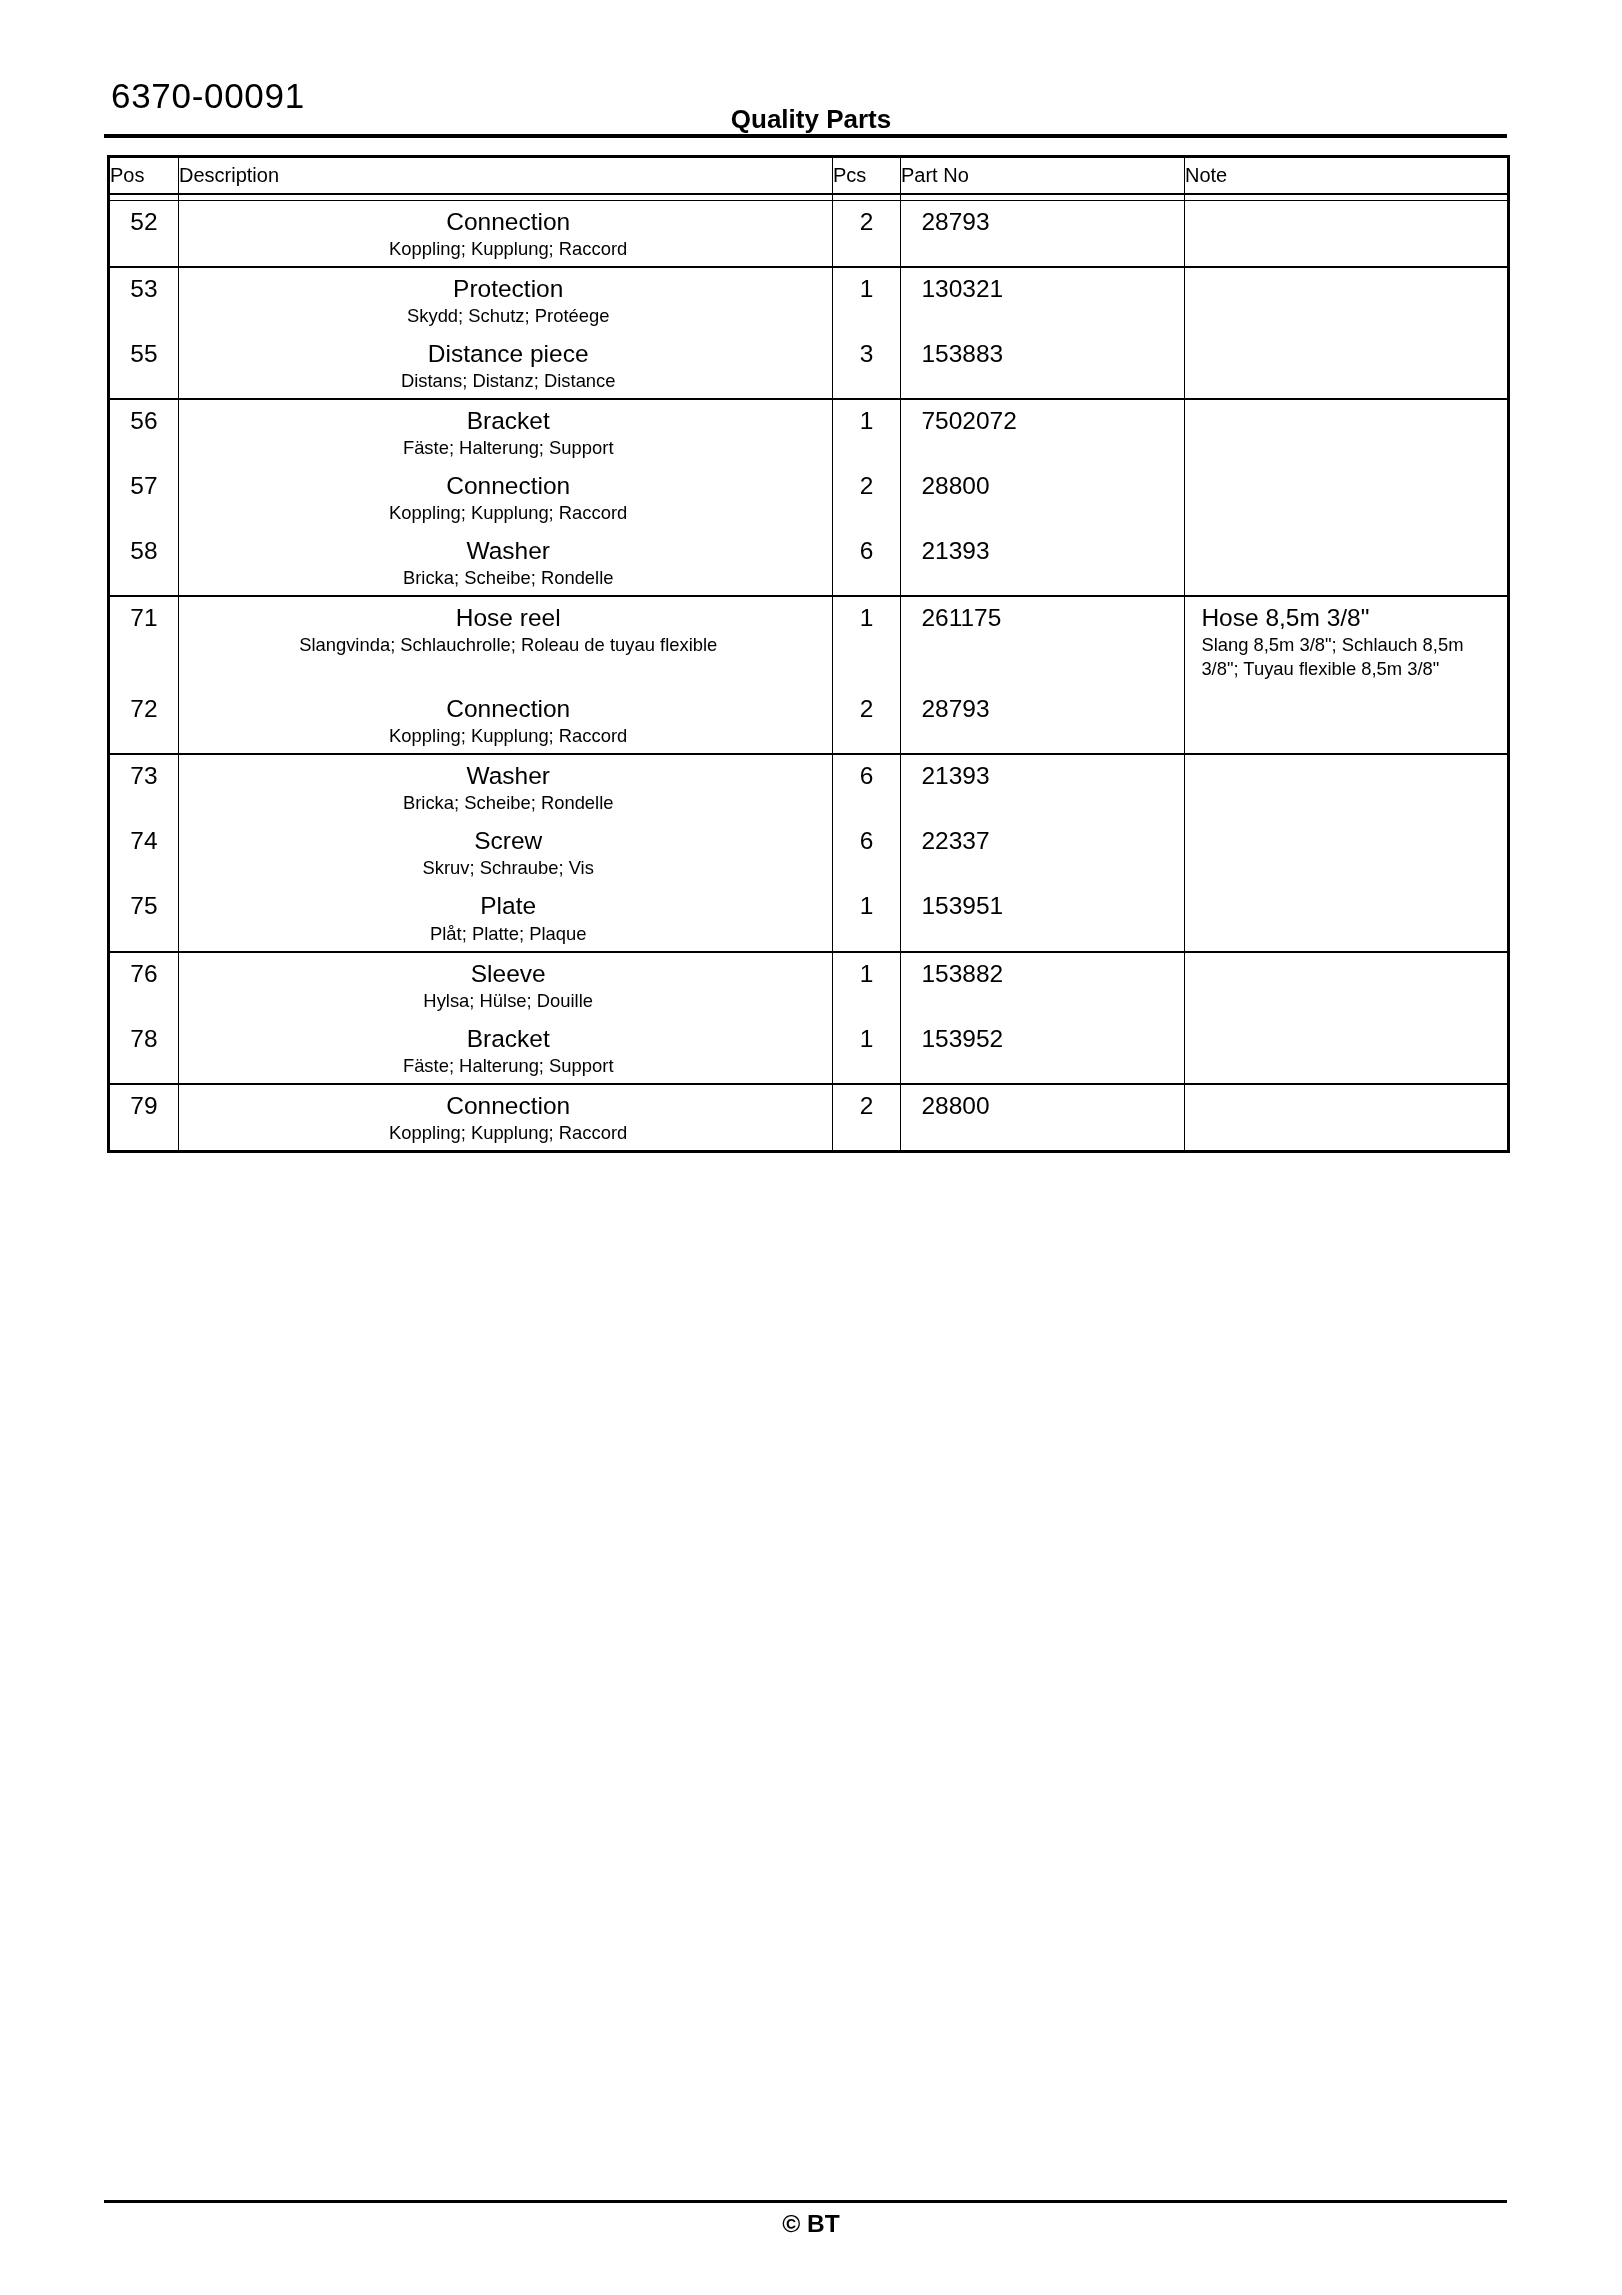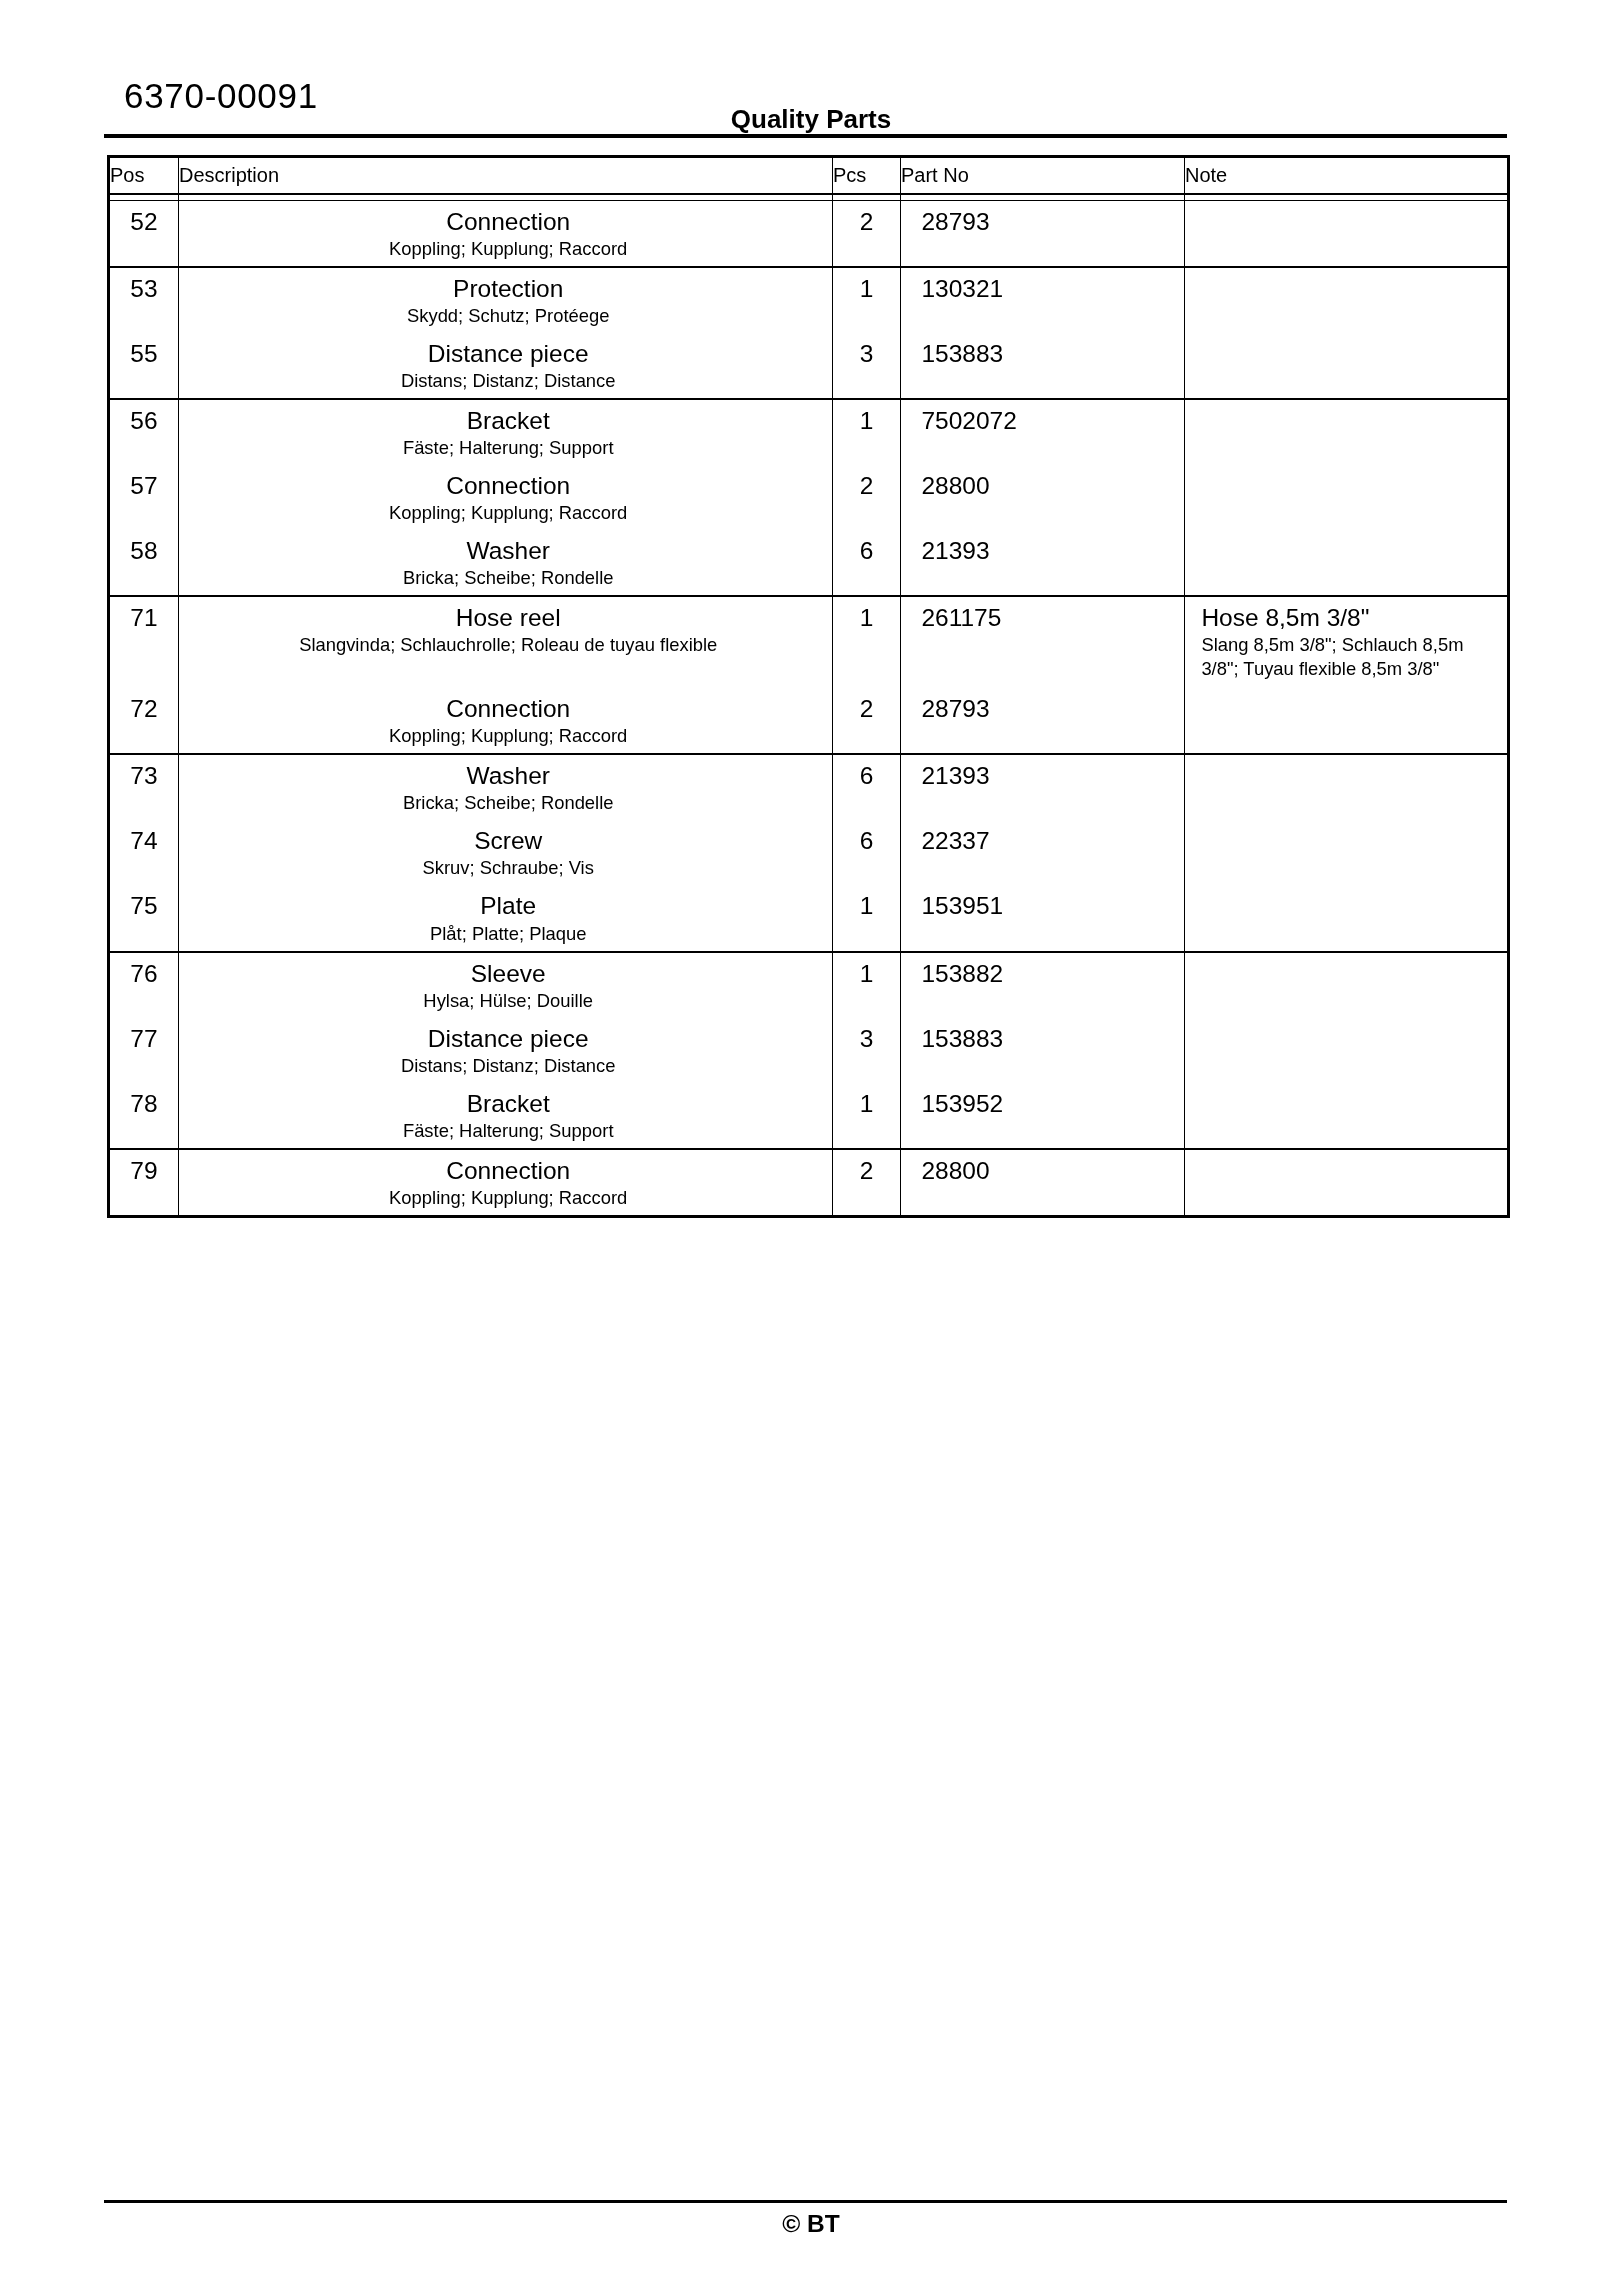--- a/index.html
+++ b/index.html
@@ -9,21 +9,21 @@
     width: 1622px;
     height: 2295px;
     background: #ffffff;
     color: #000000;
     font-family: "Liberation Sans", "DejaVu Sans", sans-serif;
     overflow: hidden;
   }
   .doc-number {
     position: absolute;
     top: 76px;
-    left: 124px;
+    left: 111px;
     font-size: 35px;
     font-weight: 400;
     letter-spacing: 0.7px;
   }
   .page-title {
     position: absolute;
     top: 104px;
     left: 0;
     width: 1622px;
     text-align: center;
@@ -293,33 +293,20 @@
             <div class="sub">Hylsa; Hülse; Douille</div>
           </td>
         <td class="c-pcs">1</td>
         <td class="c-part">153882</td>
         <td class="c-note">
             <div class="main"></div>
             <div class="sub"></div>
           </td>
       </tr>
       <tr>
-        <td class="c-pos">77</td>
-        <td class="c-desc">
-            <div class="main">Distance piece</div>
-            <div class="sub">Distans; Distanz; Distance</div>
-          </td>
-        <td class="c-pcs">3</td>
-        <td class="c-part">153883</td>
-        <td class="c-note">
-            <div class="main"></div>
-            <div class="sub"></div>
-          </td>
-      </tr>
-      <tr>
         <td class="c-pos">78</td>
         <td class="c-desc">
             <div class="main">Bracket</div>
             <div class="sub">Fäste; Halterung; Support</div>
           </td>
         <td class="c-pcs">1</td>
         <td class="c-part">153952</td>
         <td class="c-note">
             <div class="main"></div>
             <div class="sub"></div>

